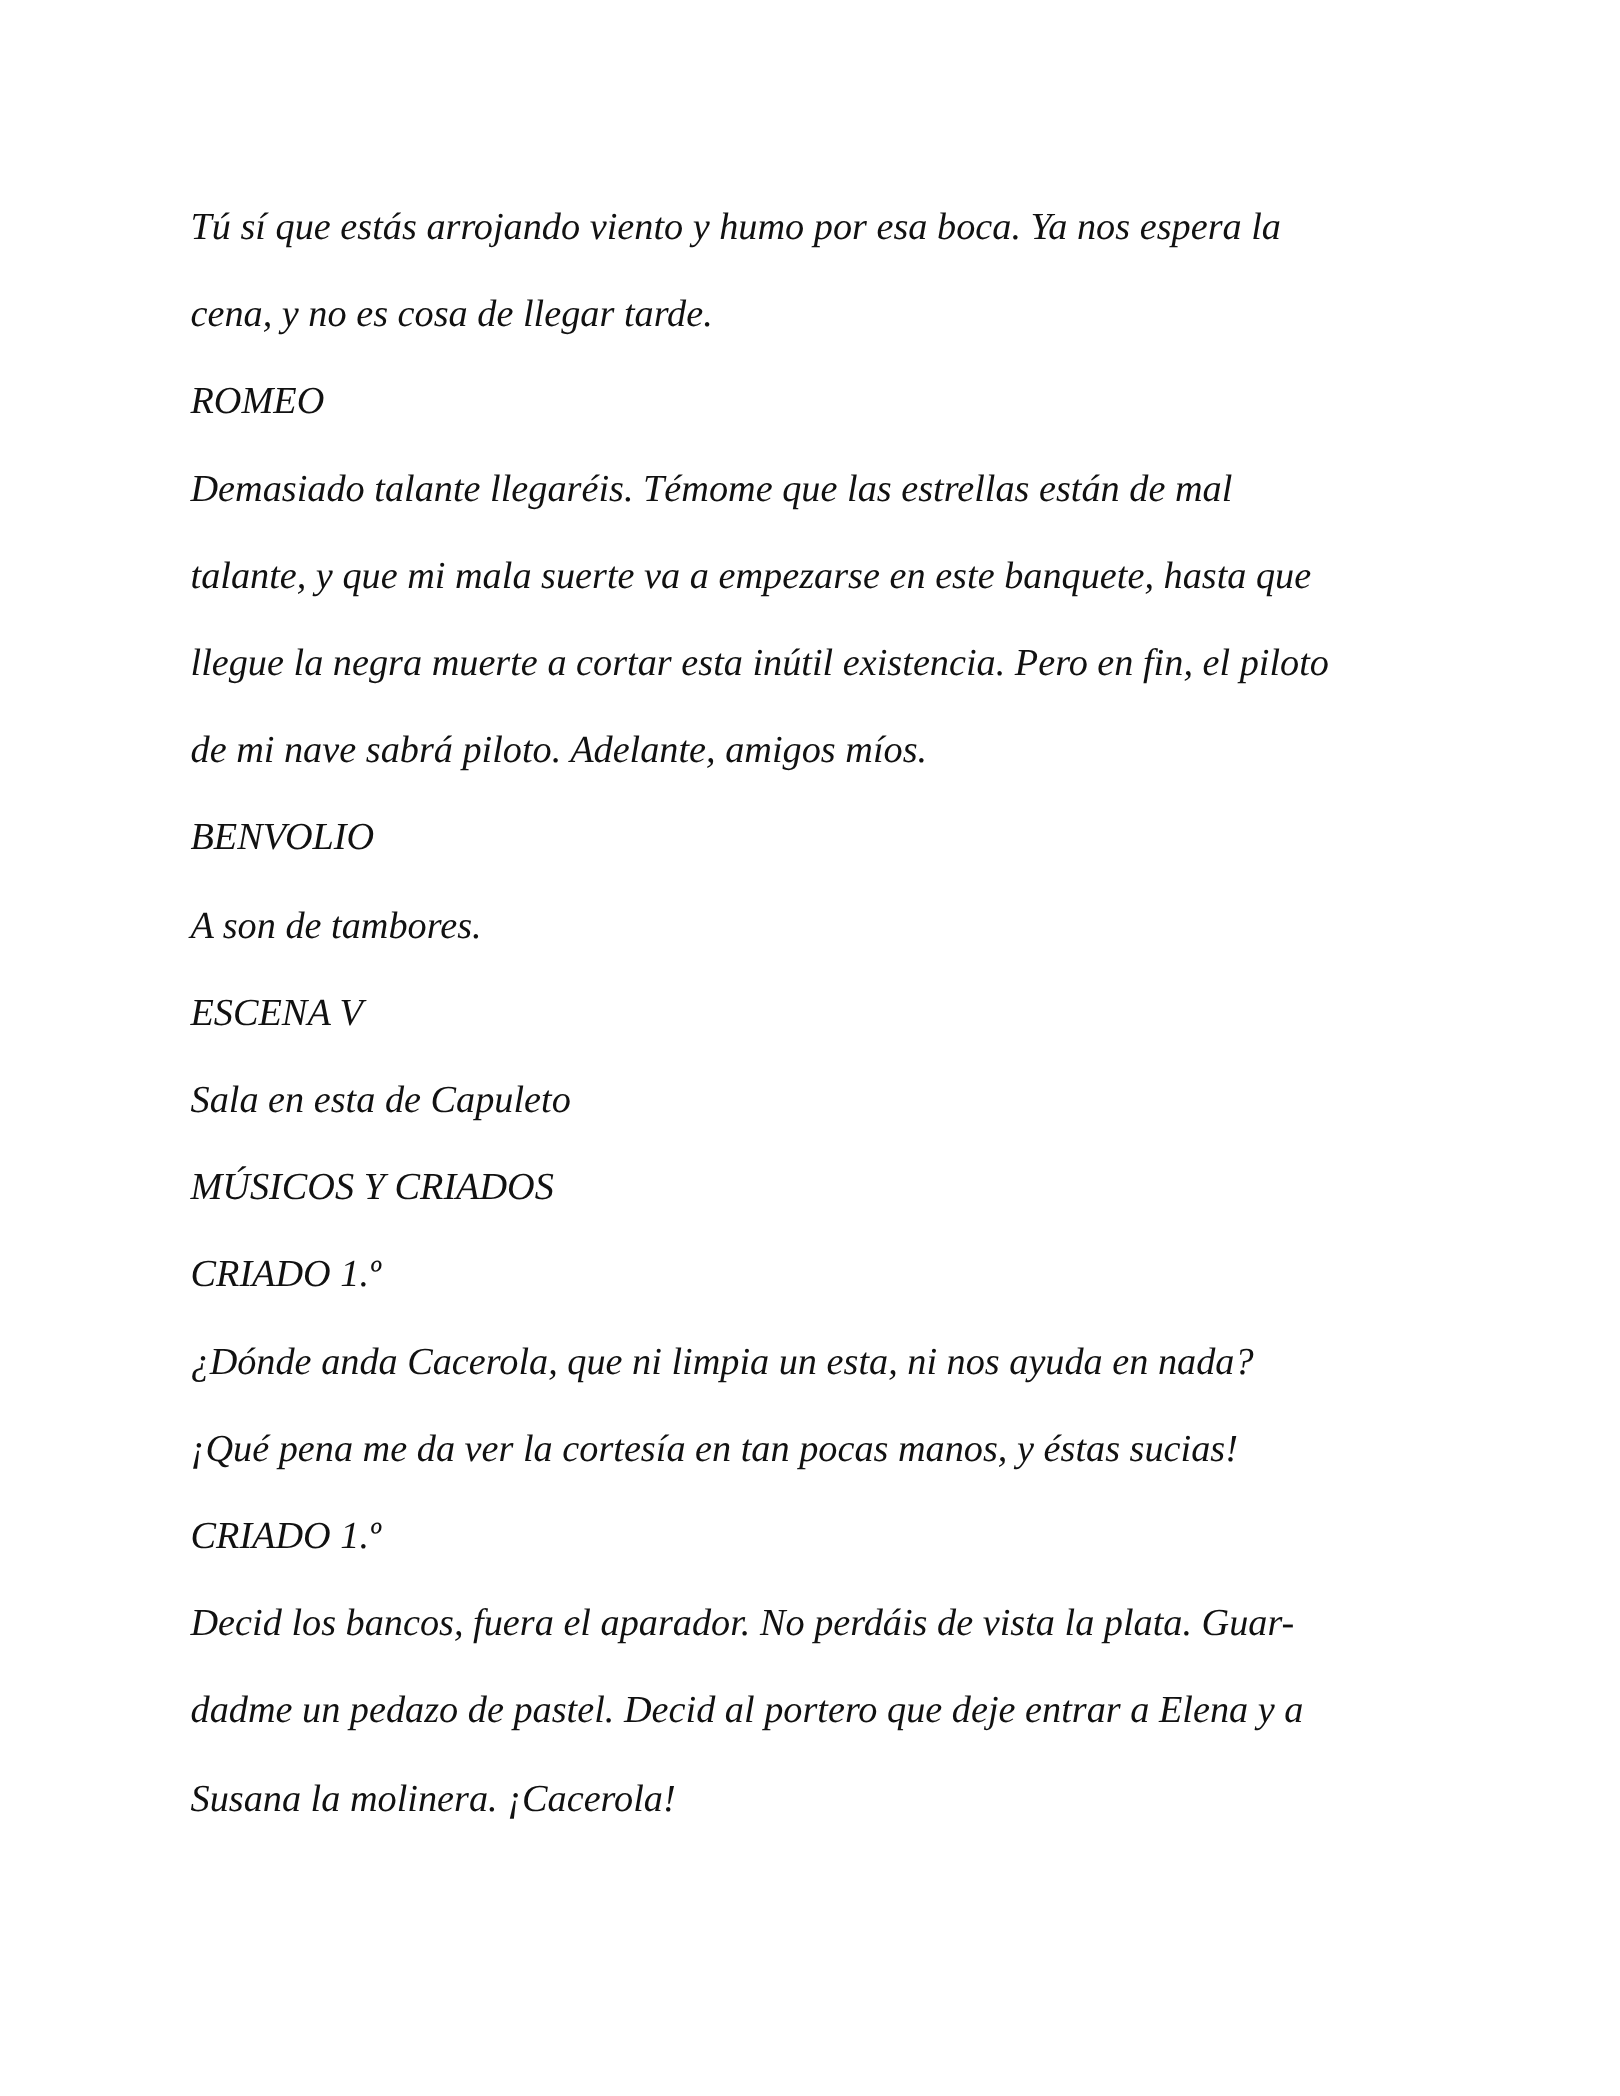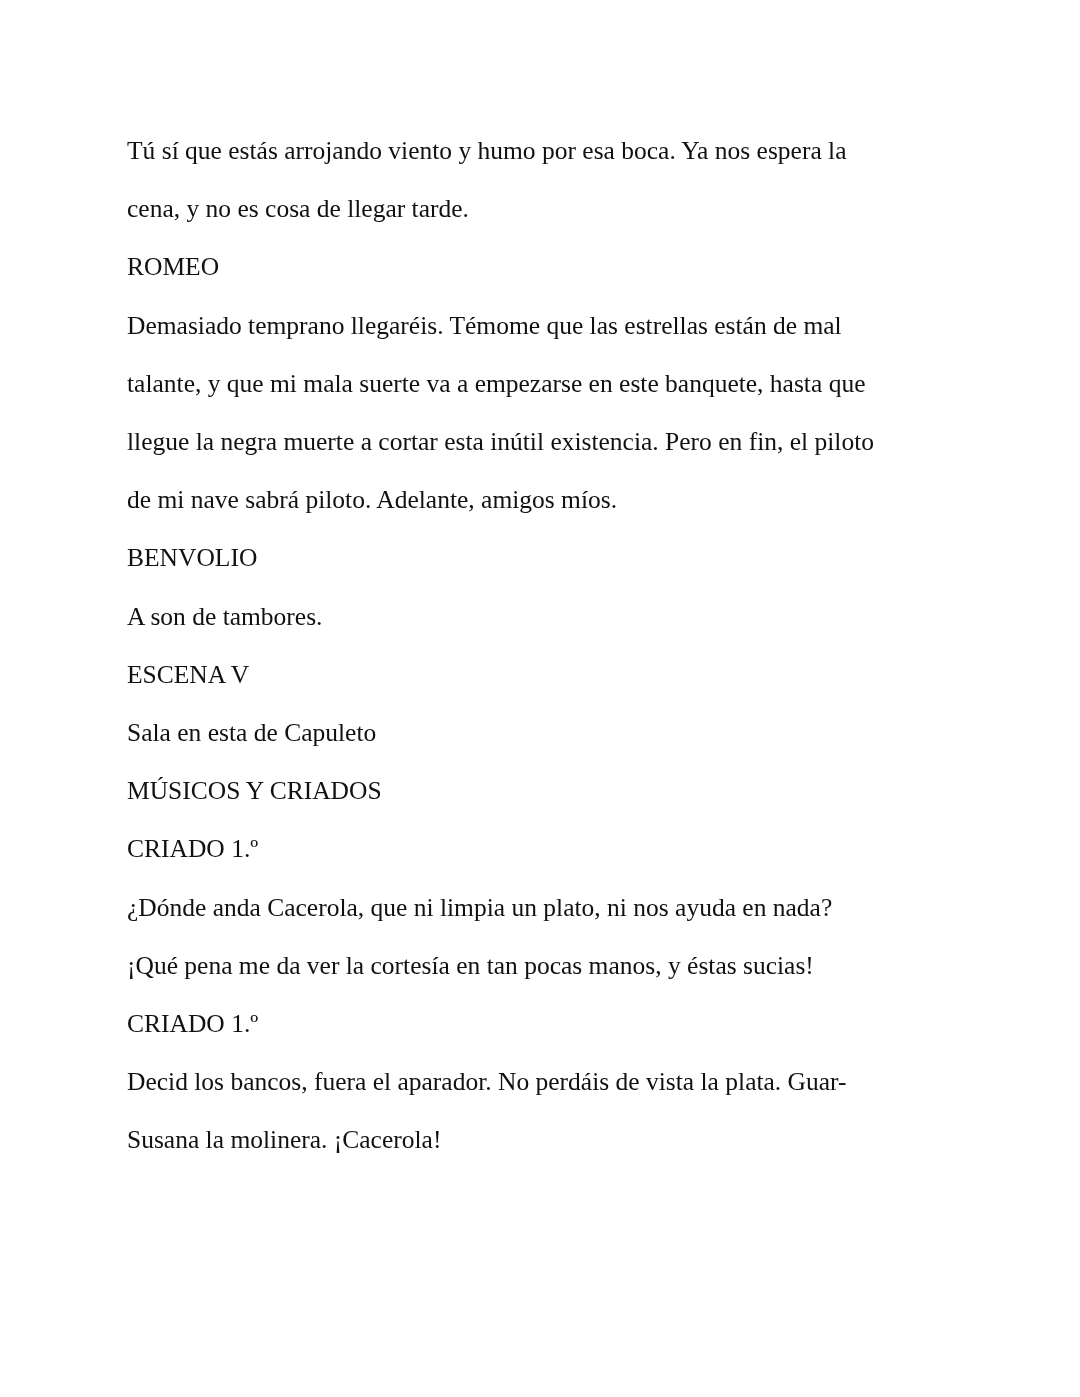--- a/index.html
+++ b/index.html
@@ -20,37 +20,39 @@
       width: 800px;
       font-family: "Liberation Serif", "DejaVu Serif", serif;
       font-size: 25.5px;
       color: #111111;
       line-height: 58.2px;
     }
     .line {
       display: block;
       white-space: nowrap;
       margin: 0;
+      font-style: italic;
     }
   </style>
 </head>
 <body>
 
 <div class="page">
   <p class="line">Tú sí que estás arrojando viento y humo por esa boca. Ya nos espera la</p>
   <p class="line">cena, y no es cosa de llegar tarde.</p>
   <p class="line">ROMEO</p>
-  <p class="line">Demasiado temprano llegaréis. Témome que las estrellas están de mal</p>
+  <p class="line">Demasiado talante llegaréis. Témome que las estrellas están de mal</p>
   <p class="line">talante, y que mi mala suerte va a empezarse en este banquete, hasta que</p>
   <p class="line">llegue la negra muerte a cortar esta inútil existencia. Pero en fin, el piloto</p>
   <p class="line">de mi nave sabrá piloto. Adelante, amigos míos.</p>
   <p class="line">BENVOLIO</p>
   <p class="line">A son de tambores.</p>
   <p class="line">ESCENA V</p>
   <p class="line">Sala en esta de Capuleto</p>
   <p class="line">MÚSICOS Y CRIADOS</p>
   <p class="line">CRIADO 1.º</p>
-  <p class="line">¿Dónde anda Cacerola, que ni limpia un plato, ni nos ayuda en nada?</p>
+  <p class="line">¿Dónde anda Cacerola, que ni limpia un esta, ni nos ayuda en nada?</p>
   <p class="line">¡Qué pena me da ver la cortesía en tan pocas manos, y éstas sucias!</p>
   <p class="line">CRIADO 1.º</p>
   <p class="line">Decid los bancos, fuera el aparador. No perdáis de vista la plata. Guar-</p>
+  <p class="line">dadme un pedazo de pastel. Decid al portero que deje entrar a Elena y a</p>
   <p class="line">Susana la molinera. ¡Cacerola!</p>
 </div>
 
 </body></html>

